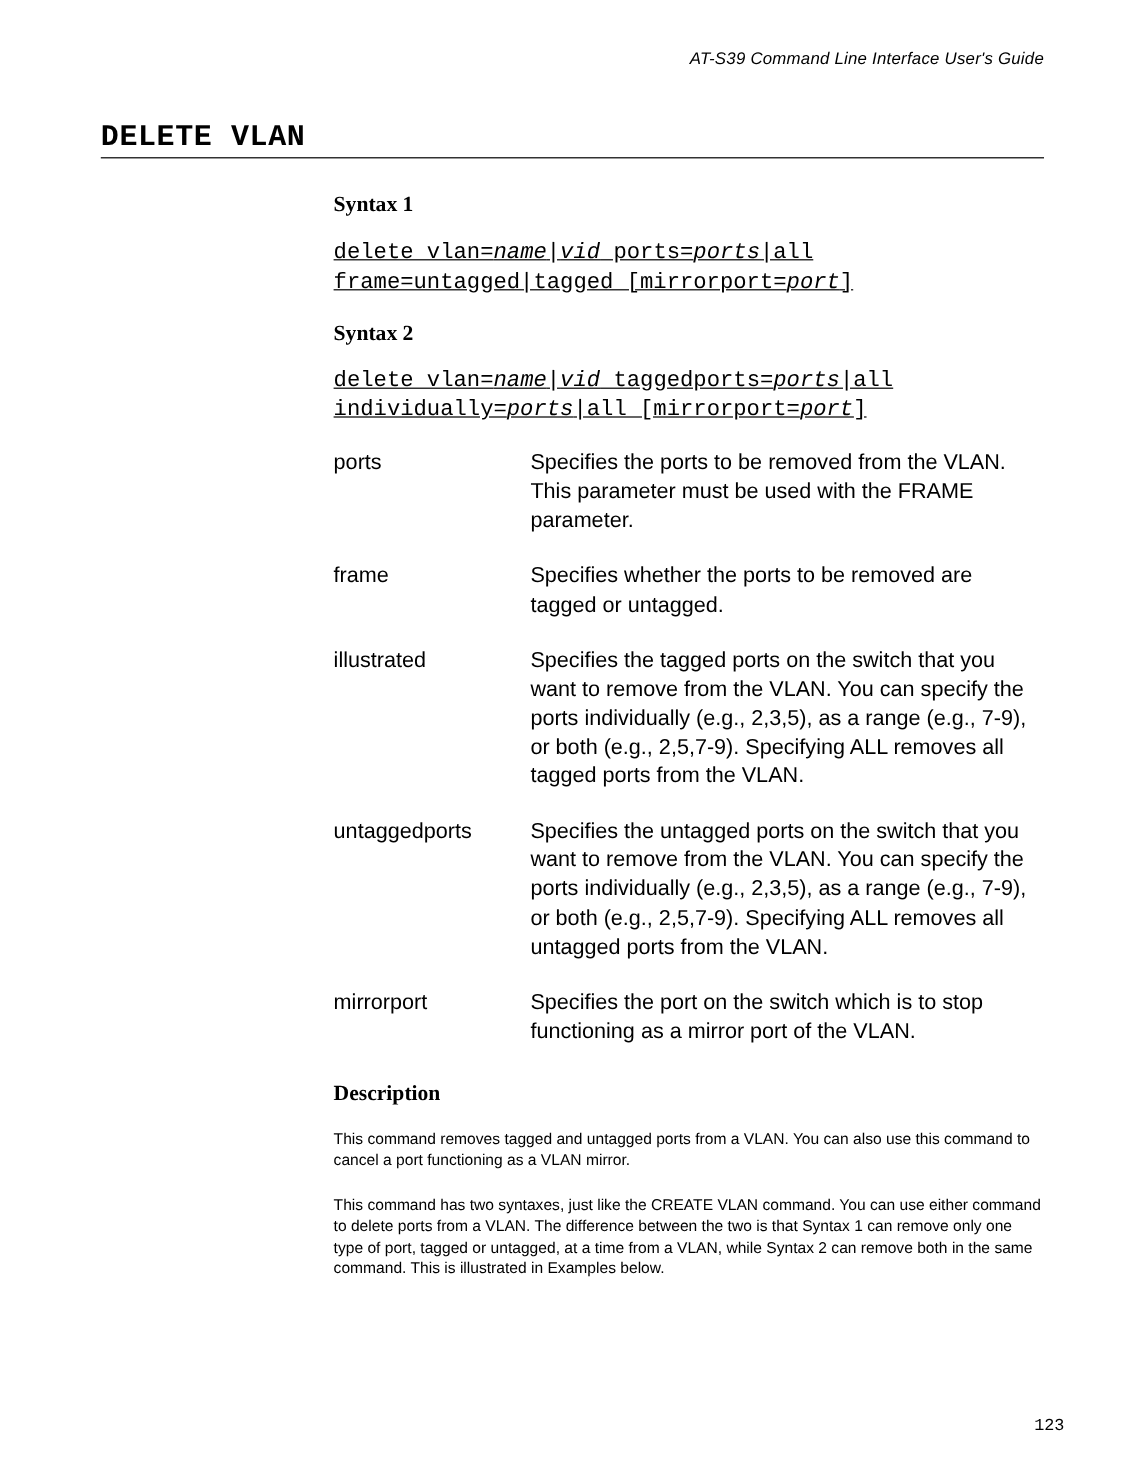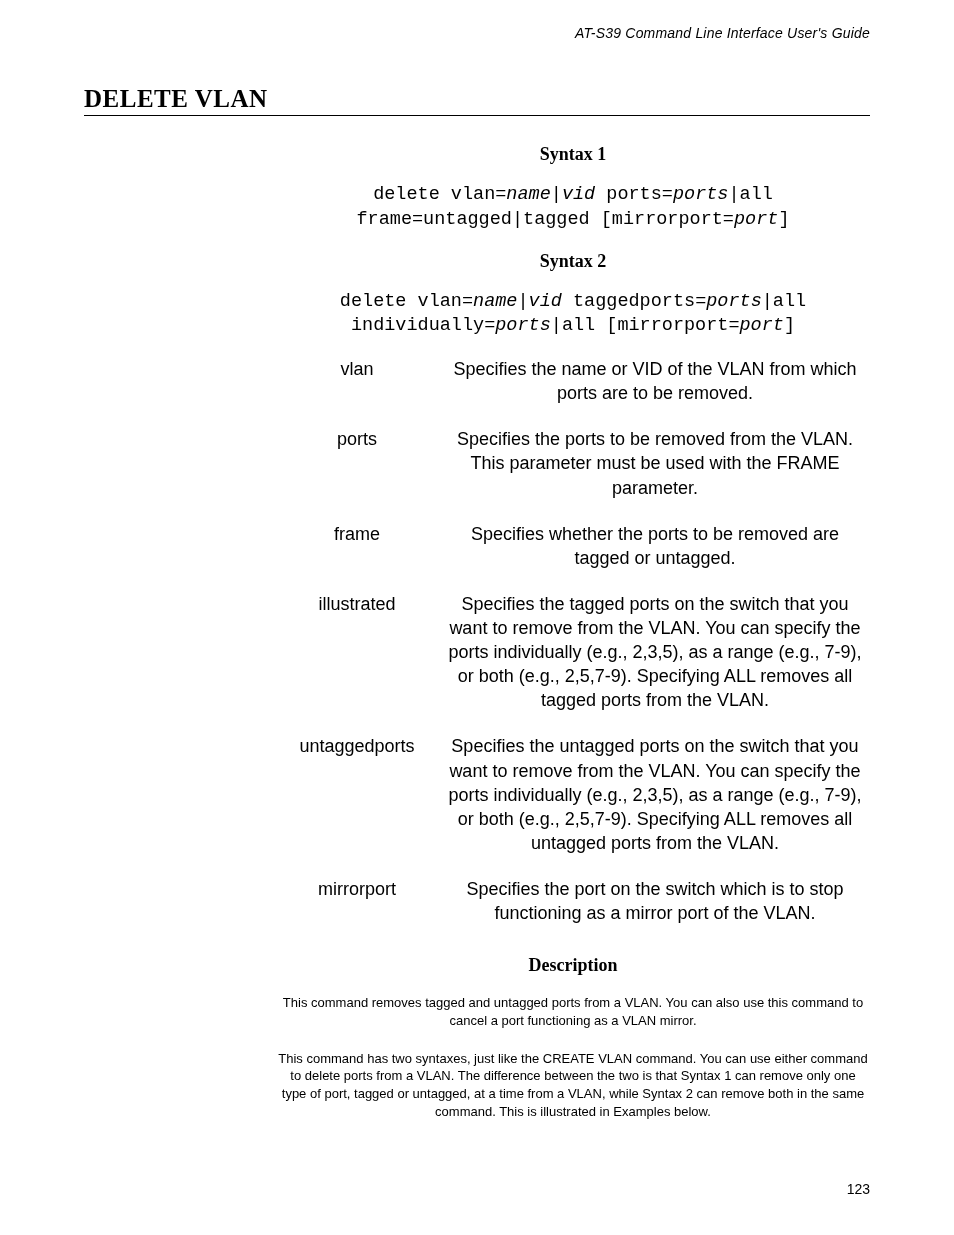--- a/index.html
+++ b/index.html
@@ -9,60 +9,60 @@
     color: #000;
     width: 954px;
     height: 1235px;
     font-family: "Myriad Pro", "Segoe UI", "Arial", sans-serif;
   }
   .page {
     position: relative;
     width: 954px;
     height: 1235px;
     box-sizing: border-box;
-    padding: 25px 84px 0 84px;
+    padding: 40px 84px 0 84px;
   }
   .running-head {
     text-align: right;
     font-family: "Myriad Pro", "Segoe UI", Arial, sans-serif;
     font-style: italic;
     font-size: 14px;
     letter-spacing: 0.2px;
     color: #000;
     margin-bottom: 44px;
   }
   .title-wrap {
     border-bottom: 1.5px solid #000;
     padding-bottom: 2px;
     margin-bottom: 28px;
   }
   .title {
-    font-family: Liberation Serif, serif;
+    font-family: Liberation Mono, monospace;
     font-weight: 700;
     font-size: 25px;
     letter-spacing: 0.5px;
   }
   .content-col {
     margin-left: 194px;
     max-width: 590px;
-    text-align: center;
   }
   .sect-head {
     font-family: Georgia, "Times New Roman", serif;
     font-weight: 700;
     font-size: 18px;
     margin-top: 8px;
     margin-bottom: 18px;
   }
   .mono-block {
     font-family: "Courier New", Courier, monospace;
     font-size: 18.5px;
     line-height: 1.34;
     white-space: pre;
     margin-bottom: 18px;
+    text-decoration: underline;
   }
   .mono-block .it { font-style: italic; }
   .param-table {
     display: table;
     width: 100%;
     border-collapse: collapse;
     margin-top: 2px;
   }
   .param-row {
     display: table-row;
@@ -82,23 +82,23 @@
   }
   .body-text {
     font-family: "Myriad Pro", "Segoe UI", Arial, sans-serif;
     font-size: 13px;
     line-height: 1.36;
     margin-bottom: 20px;
   }
   .body-text .bold { font-weight: 400; }
   .page-num {
     position: absolute;
-    right: 84px;
+    right: 67px;
     bottom: 38px;
-    font-family: Liberation Sans, sans-serif;
+    font-family: Liberation Mono, monospace;
     font-size: 14px;
   }
 </style>
 </head>
 <body>
 
 <div class="page">
 
   <div class="running-head">AT-S39 Command Line Interface User's Guide</div>
 
@@ -111,24 +111,20 @@
     <div class="sect-head">Syntax 1</div>
     <div class="mono-block"><span>delete vlan=</span><span class="it">name</span><span>|</span><span class="it">vid</span><span> ports=</span><span class="it">ports</span><span>|all</span>
 <span>frame=untagged|tagged [mirrorport=</span><span class="it">port</span><span>]</span></div>
 
     <div class="sect-head">Syntax 2</div>
     <div class="mono-block"><span>delete vlan=</span><span class="it">name</span><span>|</span><span class="it">vid</span><span> taggedports=</span><span class="it">ports</span><span>|all</span>
 <span>individually=</span><span class="it">ports</span><span>|all [mirrorport=</span><span class="it">port</span><span>]</span></div>
 
 
     <div class="param-table">
-      <div class="param-row">
-        <div class="param-name">vlan</div>
-        <div class="param-desc">Specifies the name or VID of the VLAN from which ports are to be removed.</div>
-      </div>
       <div class="param-row">
         <div class="param-name">ports</div>
         <div class="param-desc">Specifies the ports to be removed from the VLAN. This parameter must be used with the FRAME parameter.</div>
       </div>
       <div class="param-row">
         <div class="param-name">frame</div>
         <div class="param-desc">Specifies whether the ports to be removed are tagged or untagged.</div>
       </div>
       <div class="param-row">
         <div class="param-name">illustrated</div>

